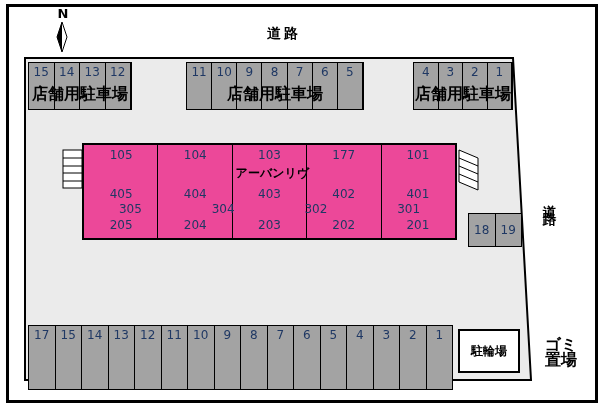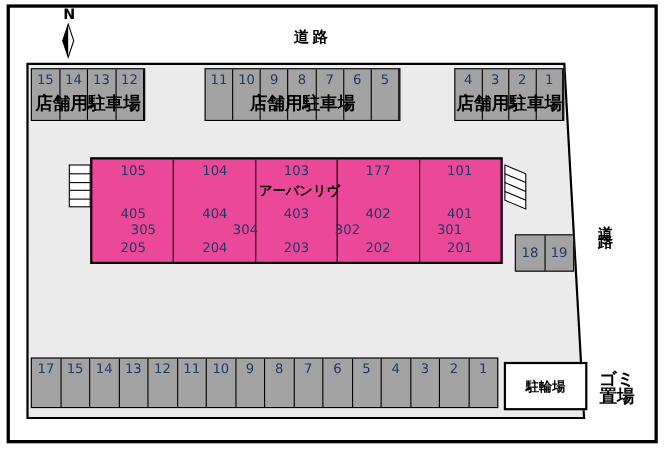--- a/index.html
+++ b/index.html
@@ -56,21 +56,21 @@
   .bcols div:last-child { border-right: none; }
   .brow { position: absolute; left: 0; width: 100%; display: flex; z-index: 1; }
   .brow span { flex: 1; text-align: center; font-size: 12px; color: #1f3864; }
   .bname {
     position: absolute; text-align: right;
     font-weight: bold; font-size: 12px; color: #000; z-index: 2;
     background: transparent;
   }
 
   .bike {
-    position: absolute; left: 458px; top: 329px; width: 76px; height: 44px;
+    position: absolute; left: 458px; top: 329px; width: 62px; height: 44px;
     background: #fff; border: 2px solid #000;
     display: flex; align-items: center; justify-content: center;
     font-weight: bold; font-size: 12px; color: #000; z-index: 2;
   }
   .garbage {
     position: absolute; left: 538px; top: 337px; width: 46px;
     text-align: center; font-size: 16px; line-height: 15px; font-weight: 600; color: #000; z-index: 2;
   }
 </style>
 </head>
@@ -171,21 +171,21 @@
       <span>202</span>
       <span>201</span>
     </div>
   </div>
 
   <div class="pgroup" style="left:468px; top:213px; width:54px; height:34px;">
     <div class="cell centered">18</div>
     <div class="cell centered">19</div>
   </div>
 
-  <div class="pgroup" style="left:28px; top:325px; width:425px; height:46px;">
+  <div class="pgroup" style="left:28px; top:325px; width:425px; height:65px;">
     <div class="cell">17</div>
     <div class="cell">15</div>
     <div class="cell">14</div>
     <div class="cell">13</div>
     <div class="cell">12</div>
     <div class="cell">11</div>
     <div class="cell">10</div>
     <div class="cell">9</div>
     <div class="cell">8</div>
     <div class="cell">7</div>

